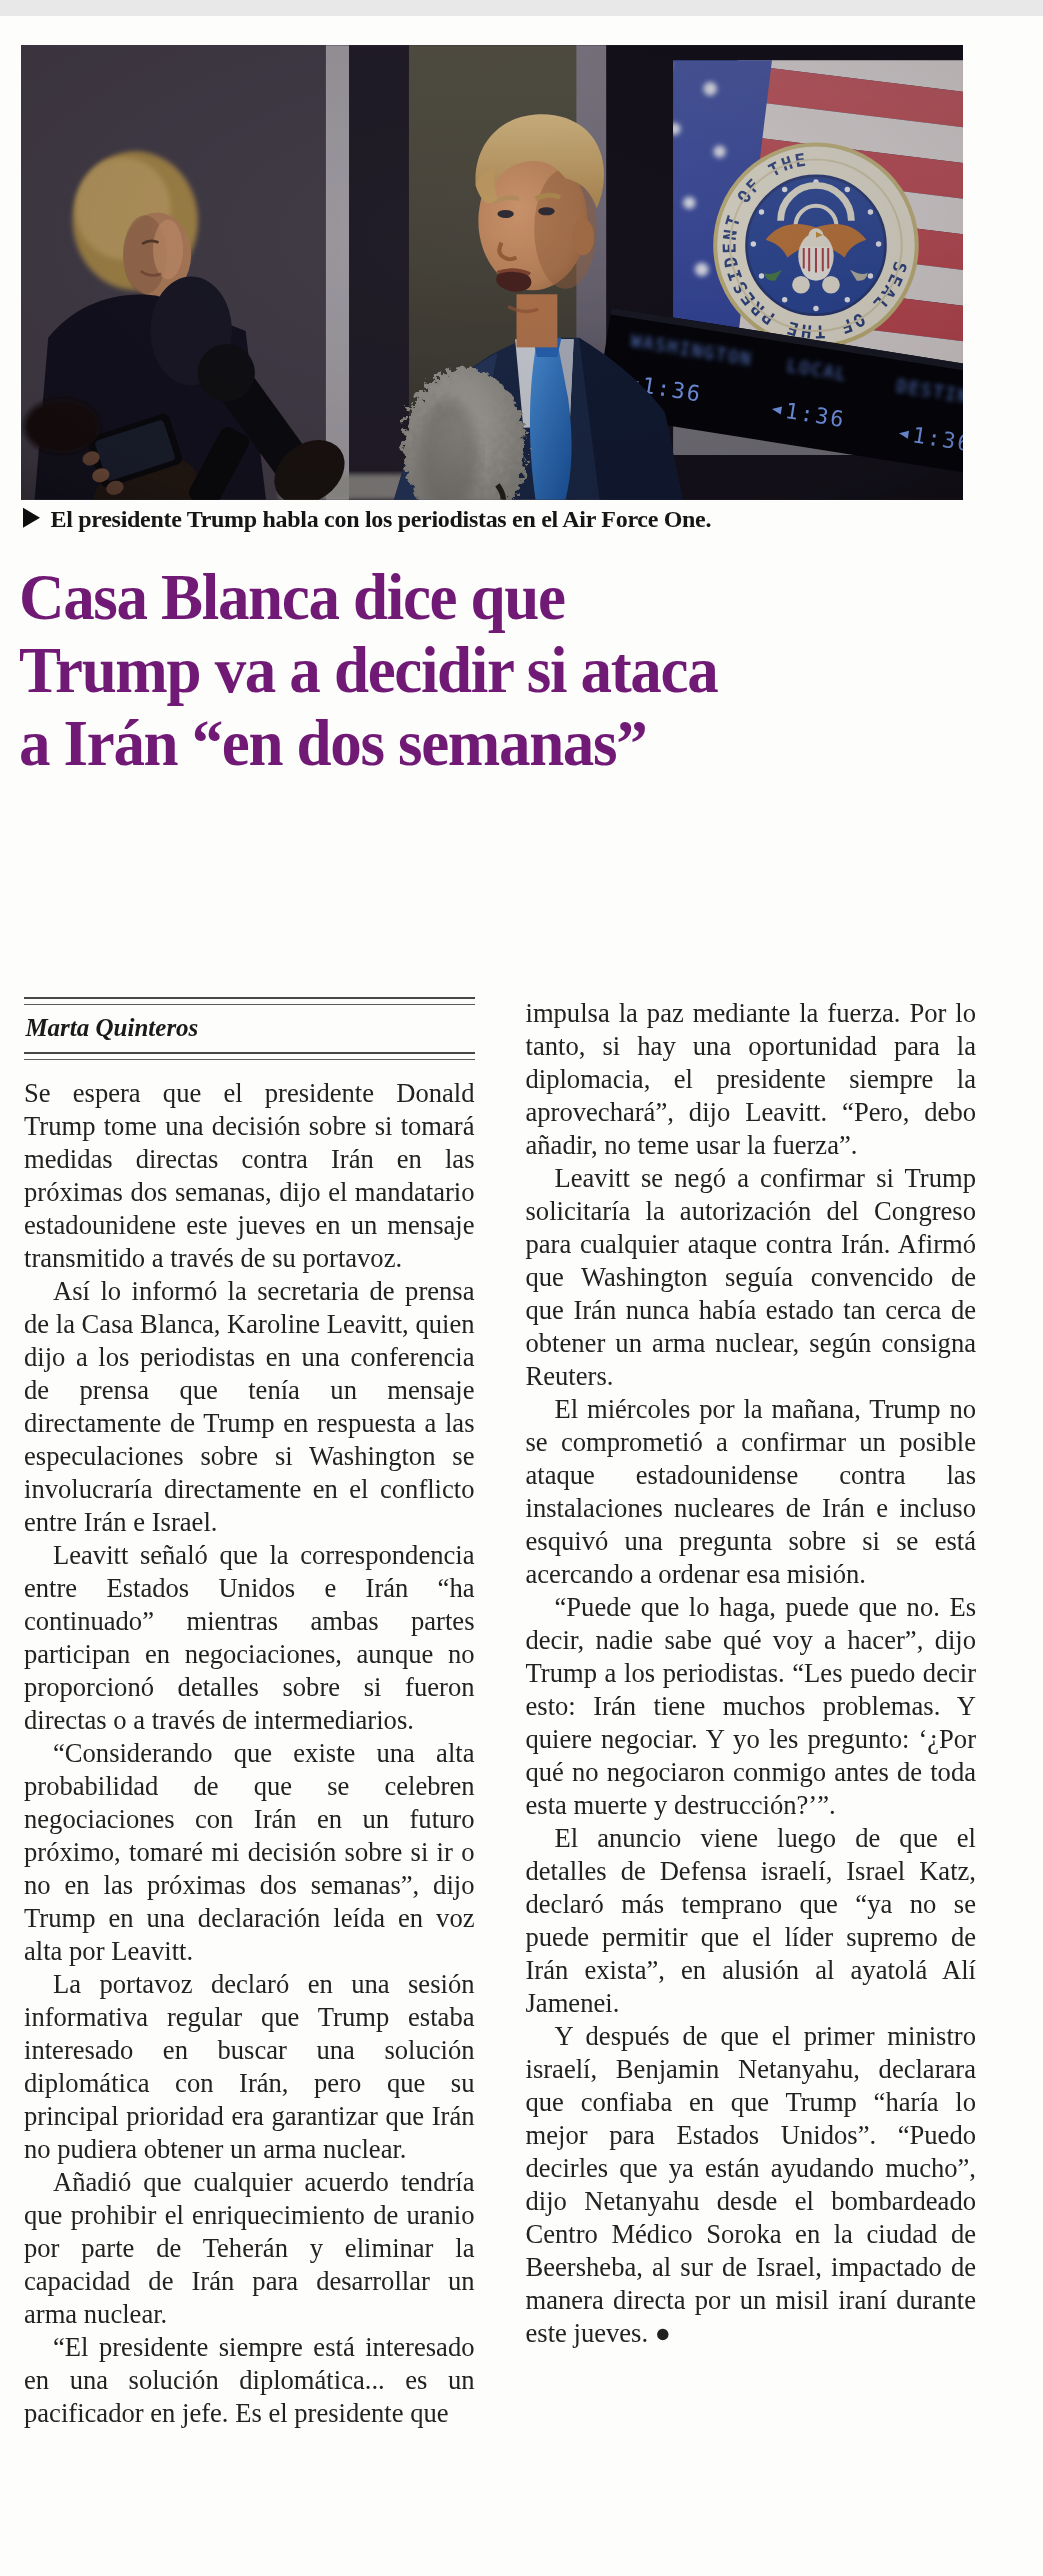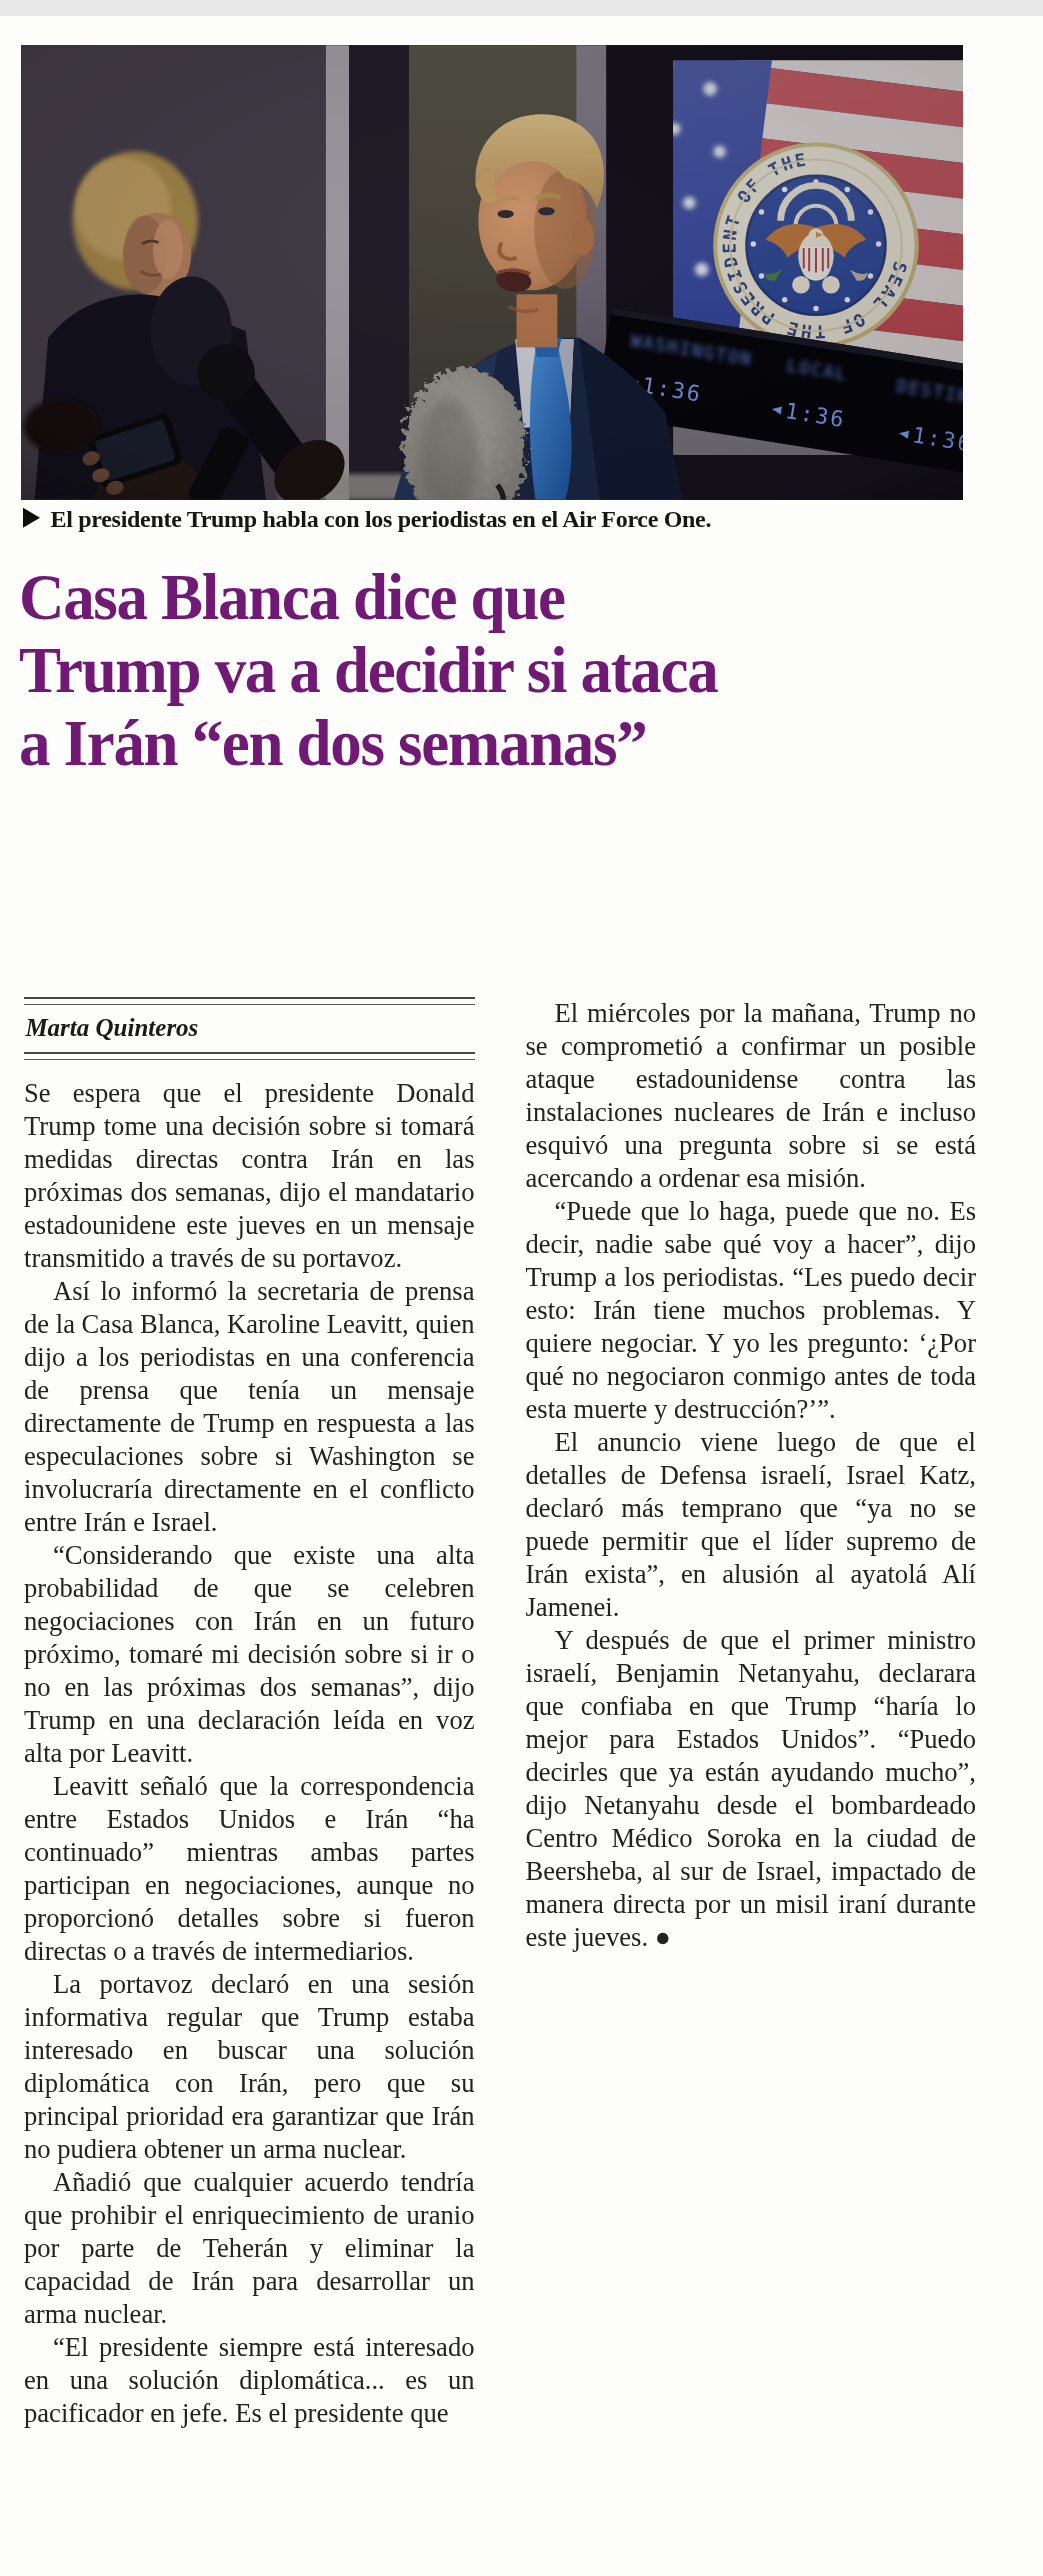--- a/index.html
+++ b/index.html
@@ -344,27 +344,29 @@
 
   <div class="article">
     <div class="col">
       <div class="byline-block">
         <div class="rule"></div>
         <div class="byline">Marta Quinteros</div>
         <div class="rule"></div>
       </div>
       <p>Se espera que el presidente Donald Trump tome una decisión sobre si tomará medidas directas contra Irán en las próximas dos semanas, dijo el mandatario estadounidene este jueves en un mensaje transmitido a través de su portavoz.</p>
       <p class="ind">Así lo informó la secretaria de prensa de la Casa Blanca, Karoline Leavitt, quien dijo a los periodistas en una conferencia de prensa que tenía un mensaje directamente de Trump en respuesta a las especulaciones sobre si Washington se involucraría directamente en el conflicto entre Irán e Israel.</p>
+      <p class="ind">Leavitt señaló que la correspondencia entre Estados Unidos e Irán “ha continuado” mientras ambas partes participan en negociaciones, aunque no proporcionó detalles sobre si fueron directas o a través de intermediarios.</p>
       <p class="ind">“Considerando que existe una alta probabilidad de que se celebren negociaciones con Irán en un futuro próximo, tomaré mi decisión sobre si ir o no en las próximas dos semanas”, dijo Trump en una declaración leída en voz alta por Leavitt.</p>
-      <p class="ind">Leavitt señaló que la correspondencia entre Estados Unidos e Irán “ha continuado” mientras ambas partes participan en negociaciones, aunque no proporcionó detalles sobre si fueron directas o a través de intermediarios.</p>
       <p class="ind">La portavoz declaró en una sesión informativa regular que Trump estaba interesado en buscar una solución diplomática con Irán, pero que su principal prioridad era garantizar que Irán no pudiera obtener un arma nuclear.</p>
       <p class="ind">Añadió que cualquier acuerdo tendría que prohibir el enriquecimiento de uranio por parte de Teherán y eliminar la capacidad de Irán para desarrollar un arma nuclear.</p>
       <p class="ind">“El presidente siempre está interesado en una solución diplomática... es un pacificador en jefe. Es el presidente que</p>
     </div>
     <div class="col">
+      <p>impulsa la paz mediante la fuerza. Por lo tanto, si hay una oportunidad para la diplomacia, el presidente siempre la aprovechará”, dijo Leavitt. “Pero, debo añadir, no teme usar la fuerza”.</p>
+      <p class="ind">Leavitt se negó a confirmar si Trump solicitaría la autorización del Congreso para cualquier ataque contra Irán. Afirmó que Washington seguía convencido de que Irán nunca había estado tan cerca de obtener un arma nuclear, según consigna Reuters.</p>
       <p class="ind">El miércoles por la mañana, Trump no se comprometió a confirmar un posible ataque estadounidense contra las instalaciones nucleares de Irán e incluso esquivó una pregunta sobre si se está acercando a ordenar esa misión.</p>
       <p class="ind">“Puede que lo haga, puede que no. Es decir, nadie sabe qué voy a hacer”, dijo Trump a los periodistas. “Les puedo decir esto: Irán tiene muchos problemas. Y quiere negociar. Y yo les pregunto: ‘¿Por qué no negociaron conmigo antes de toda esta muerte y destrucción?’”.</p>
       <p class="ind">El anuncio viene luego de que el detalles de Defensa israelí, Israel Katz, declaró más temprano que “ya no se puede permitir que el líder supremo de Irán exista”, en alusión al ayatolá Alí Jamenei.</p>
       <p class="ind">Y después de que el primer ministro israelí, Benjamin Netanyahu, declarara que confiaba en que Trump “haría lo mejor para Estados Unidos”. “Puedo decirles que ya están ayudando mucho”, dijo Netanyahu desde el bombardeado Centro Médico Soroka en la ciudad de Beersheba, al sur de Israel, impactado de manera directa por un misil iraní durante este jueves. ●</p>
     </div>
   </div>
 
 </div>
 
 

